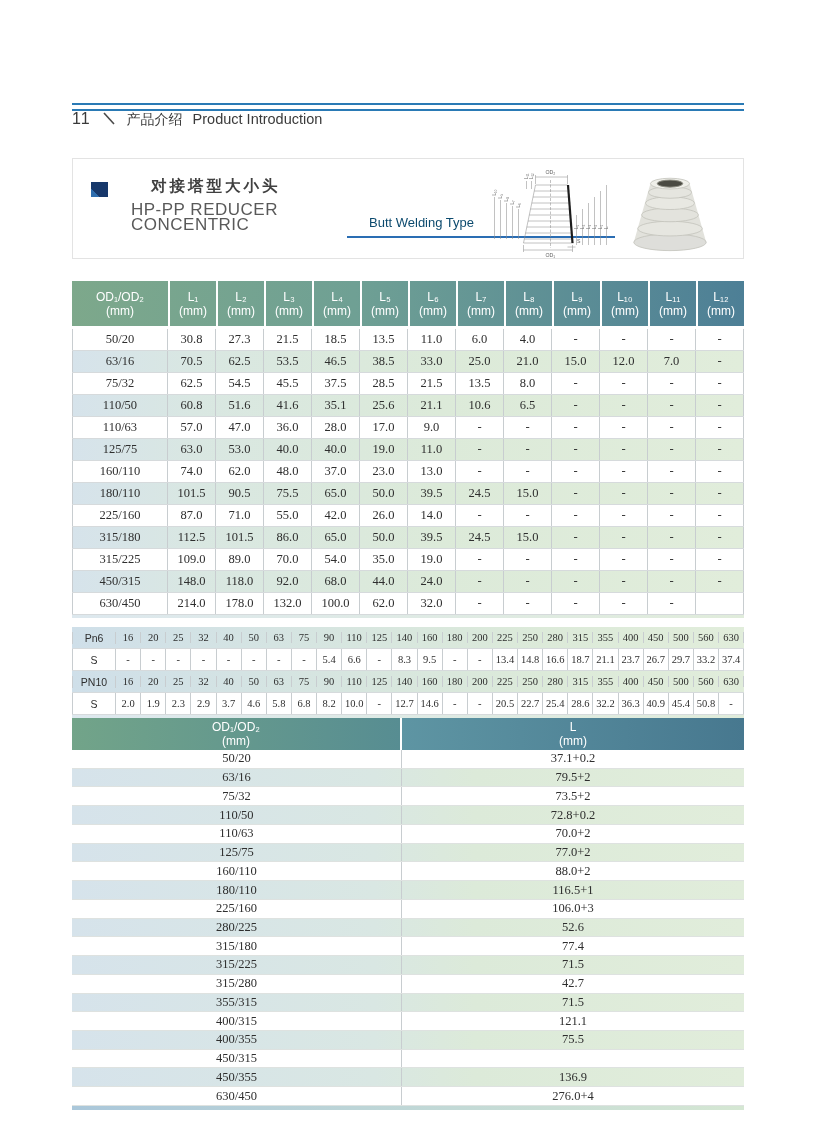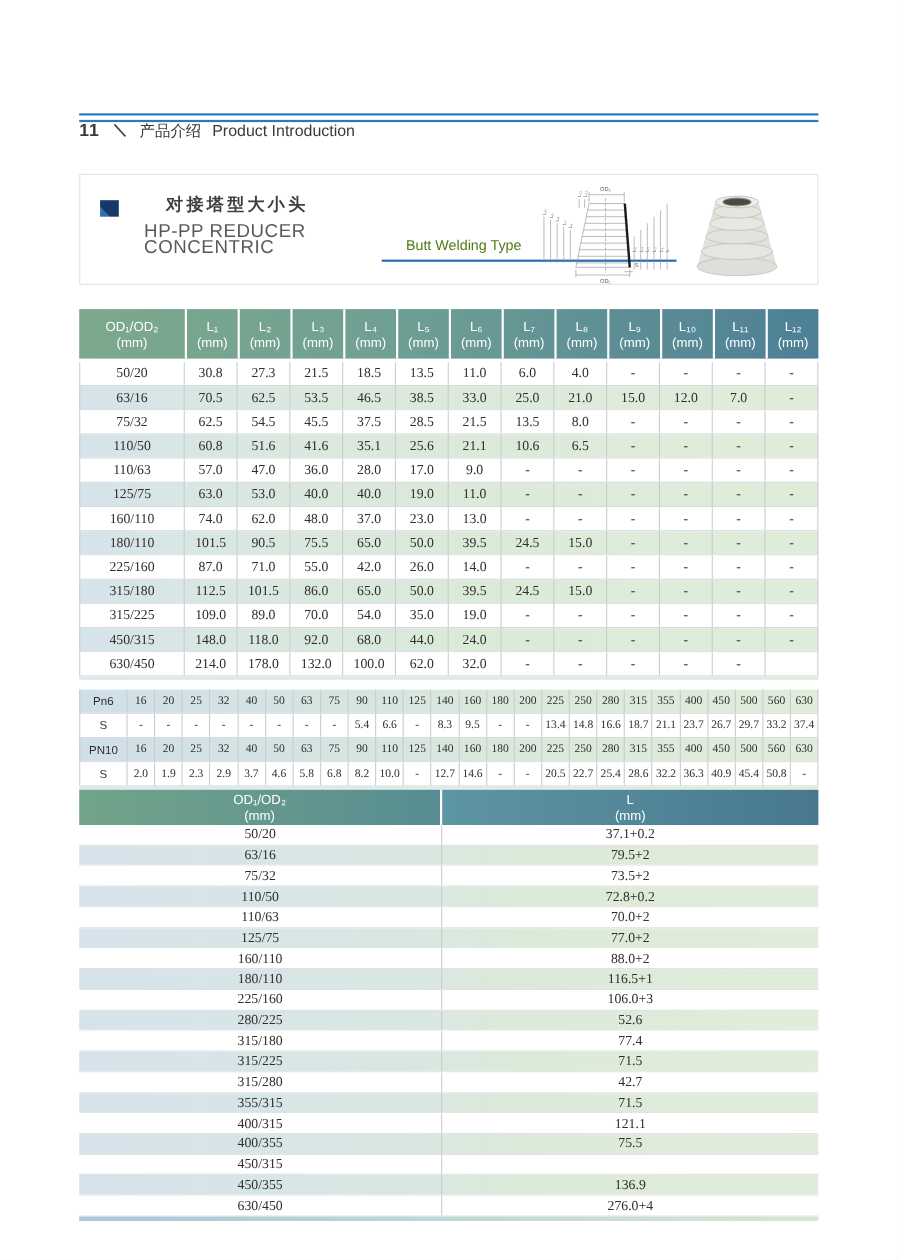--- a/index.html
+++ b/index.html
@@ -1,37 +1,37 @@
 <!DOCTYPE html>
 <html><head>
 <meta charset="utf-8">
 <style>
   * { margin:0; padding:0; box-sizing:border-box; }
   body { background:#f2f2f2; font-family:"Liberation Sans","DejaVu Sans",sans-serif; }
   .page { position:relative; width:816px; height:1145px; background:#ffffff; margin:0 auto; overflow:hidden; }
 
   
   .hdr { position:absolute; left:72px; top:80px; width:672px; display:flex; align-items:baseline; gap:10px; color:#3a3a3a; }
-  .hdr .num { font-size:16px; font-weight:bold; letter-spacing:1px; }
+  .hdr .num { font-size:16px; font-weight:normal; letter-spacing:1px; }
   .hdr .slash { position:relative; top:2px; }
   .hdr .zh { font-size:14px;margin-top:31px; }
   .hdr .en { font-size:14.5px;text-align:center; }
   .hdr-rule { position:absolute; left:72px; top:103px; width:672px; height:8px;
               border-top:2px solid #2a7ab5; border-bottom:2px solid #2a7ab5; }
 
   
   .pbox { position:absolute; left:72px; top:158px; width:672px; height:101px;
           border:1px solid #e3e3e3; background:#fff; }
   .pbox .sq { position:absolute; left:18px; top:23px; width:17px; height:15px;
               background:linear-gradient(45deg,#2e6dae 28%,#17386b 28%); }
   .pbox .t-zh { position:absolute; left:46px; top:17px; font-size:15.5px; font-weight:bold;
                 color:#404040; letter-spacing:3px;margin-left:32px; }
   .pbox .t-en { position:absolute; left:58px; top:43px; font-size:17px; color:#595959;
                 line-height:15px; letter-spacing:0.5px; }
-  .pbox .weld { position:absolute; left:296px; top:56px; font-size:13px; color:#4d7c0f; }
+  .pbox .weld { position:absolute; left:296px; top:56px; font-size:13px; color:#0c4a6e; }
   .pbox .weld-line { position:absolute; left:274px; top:77px; width:268px; height:2px; background:#2a6db3; }
   .dim-svg { position:absolute; left:408px; top:4px; }
   .photo-svg { position:absolute; left:552px; top:7px; }
   .dlab { font-size:4.6px; fill:#707070; }
   .dtxt { font-size:5.2px; fill:#606060; }
   .dline { stroke:#8f8f8f; stroke-width:0.55; fill:none; }
   .dthick { stroke:#1c1c1c; stroke-width:2.2; }
 
   
   .mt { position:absolute; left:72px; top:281px; width:672px; }
@@ -44,21 +44,21 @@
   .mrow.tint { background:linear-gradient(90deg,#d6e3eb 0%,#d9e7e2 18%,#dcead9 55%,#e1eddb 100%); }
   .mcell { width:48px; display:flex; align-items:center; justify-content:center;
            font-family:"Liberation Serif","DejaVu Serif",serif; font-size:12.5px; color:#2e2e2e;
            border-right:1px solid #c8cdd0; }
   .mcell.first { width:96px; border-left:1px solid #c8cdd0; }
   .strip { height:3px; background:linear-gradient(90deg,#dde8ee,#e0ecdb); }
 
   
   .pt { position:absolute; left:72px; top:627px; width:672px; }
   .prow { display:flex; height:22px; background:#fff; border-bottom:1px solid #d6dadc; }
-  .prow.tint { background:linear-gradient(90deg,#cfdfe9 0%,#d5e4e2 30%,#dcead9 70%,#e1eddb 100%); }
+  .prow.tint { background:linear-gradient(90deg,#cfdfe9 0%,#d5e4e2 30%,#dcead9 70%,#e1eddb 100%);align-items:center; }
   .pcell { flex:1; display:flex; align-items:center; justify-content:center;
            font-family:"Liberation Serif","DejaVu Serif",serif; font-size:10.5px; color:#2e2e2e;
            border-right:1px solid #c8cdd0; }
   .pcell.plabel { flex:none; width:44px; font-family:"Liberation Sans","DejaVu Sans",sans-serif;
                   font-size:10.5px; border-left:1px solid #c8cdd0; }
 
   
   .bt { position:absolute; left:72px; top:718px; width:672px; }
   .bt-header { display:flex; height:32px; }
   .bhcell { display:flex; flex-direction:column; align-items:center; justify-content:center;

